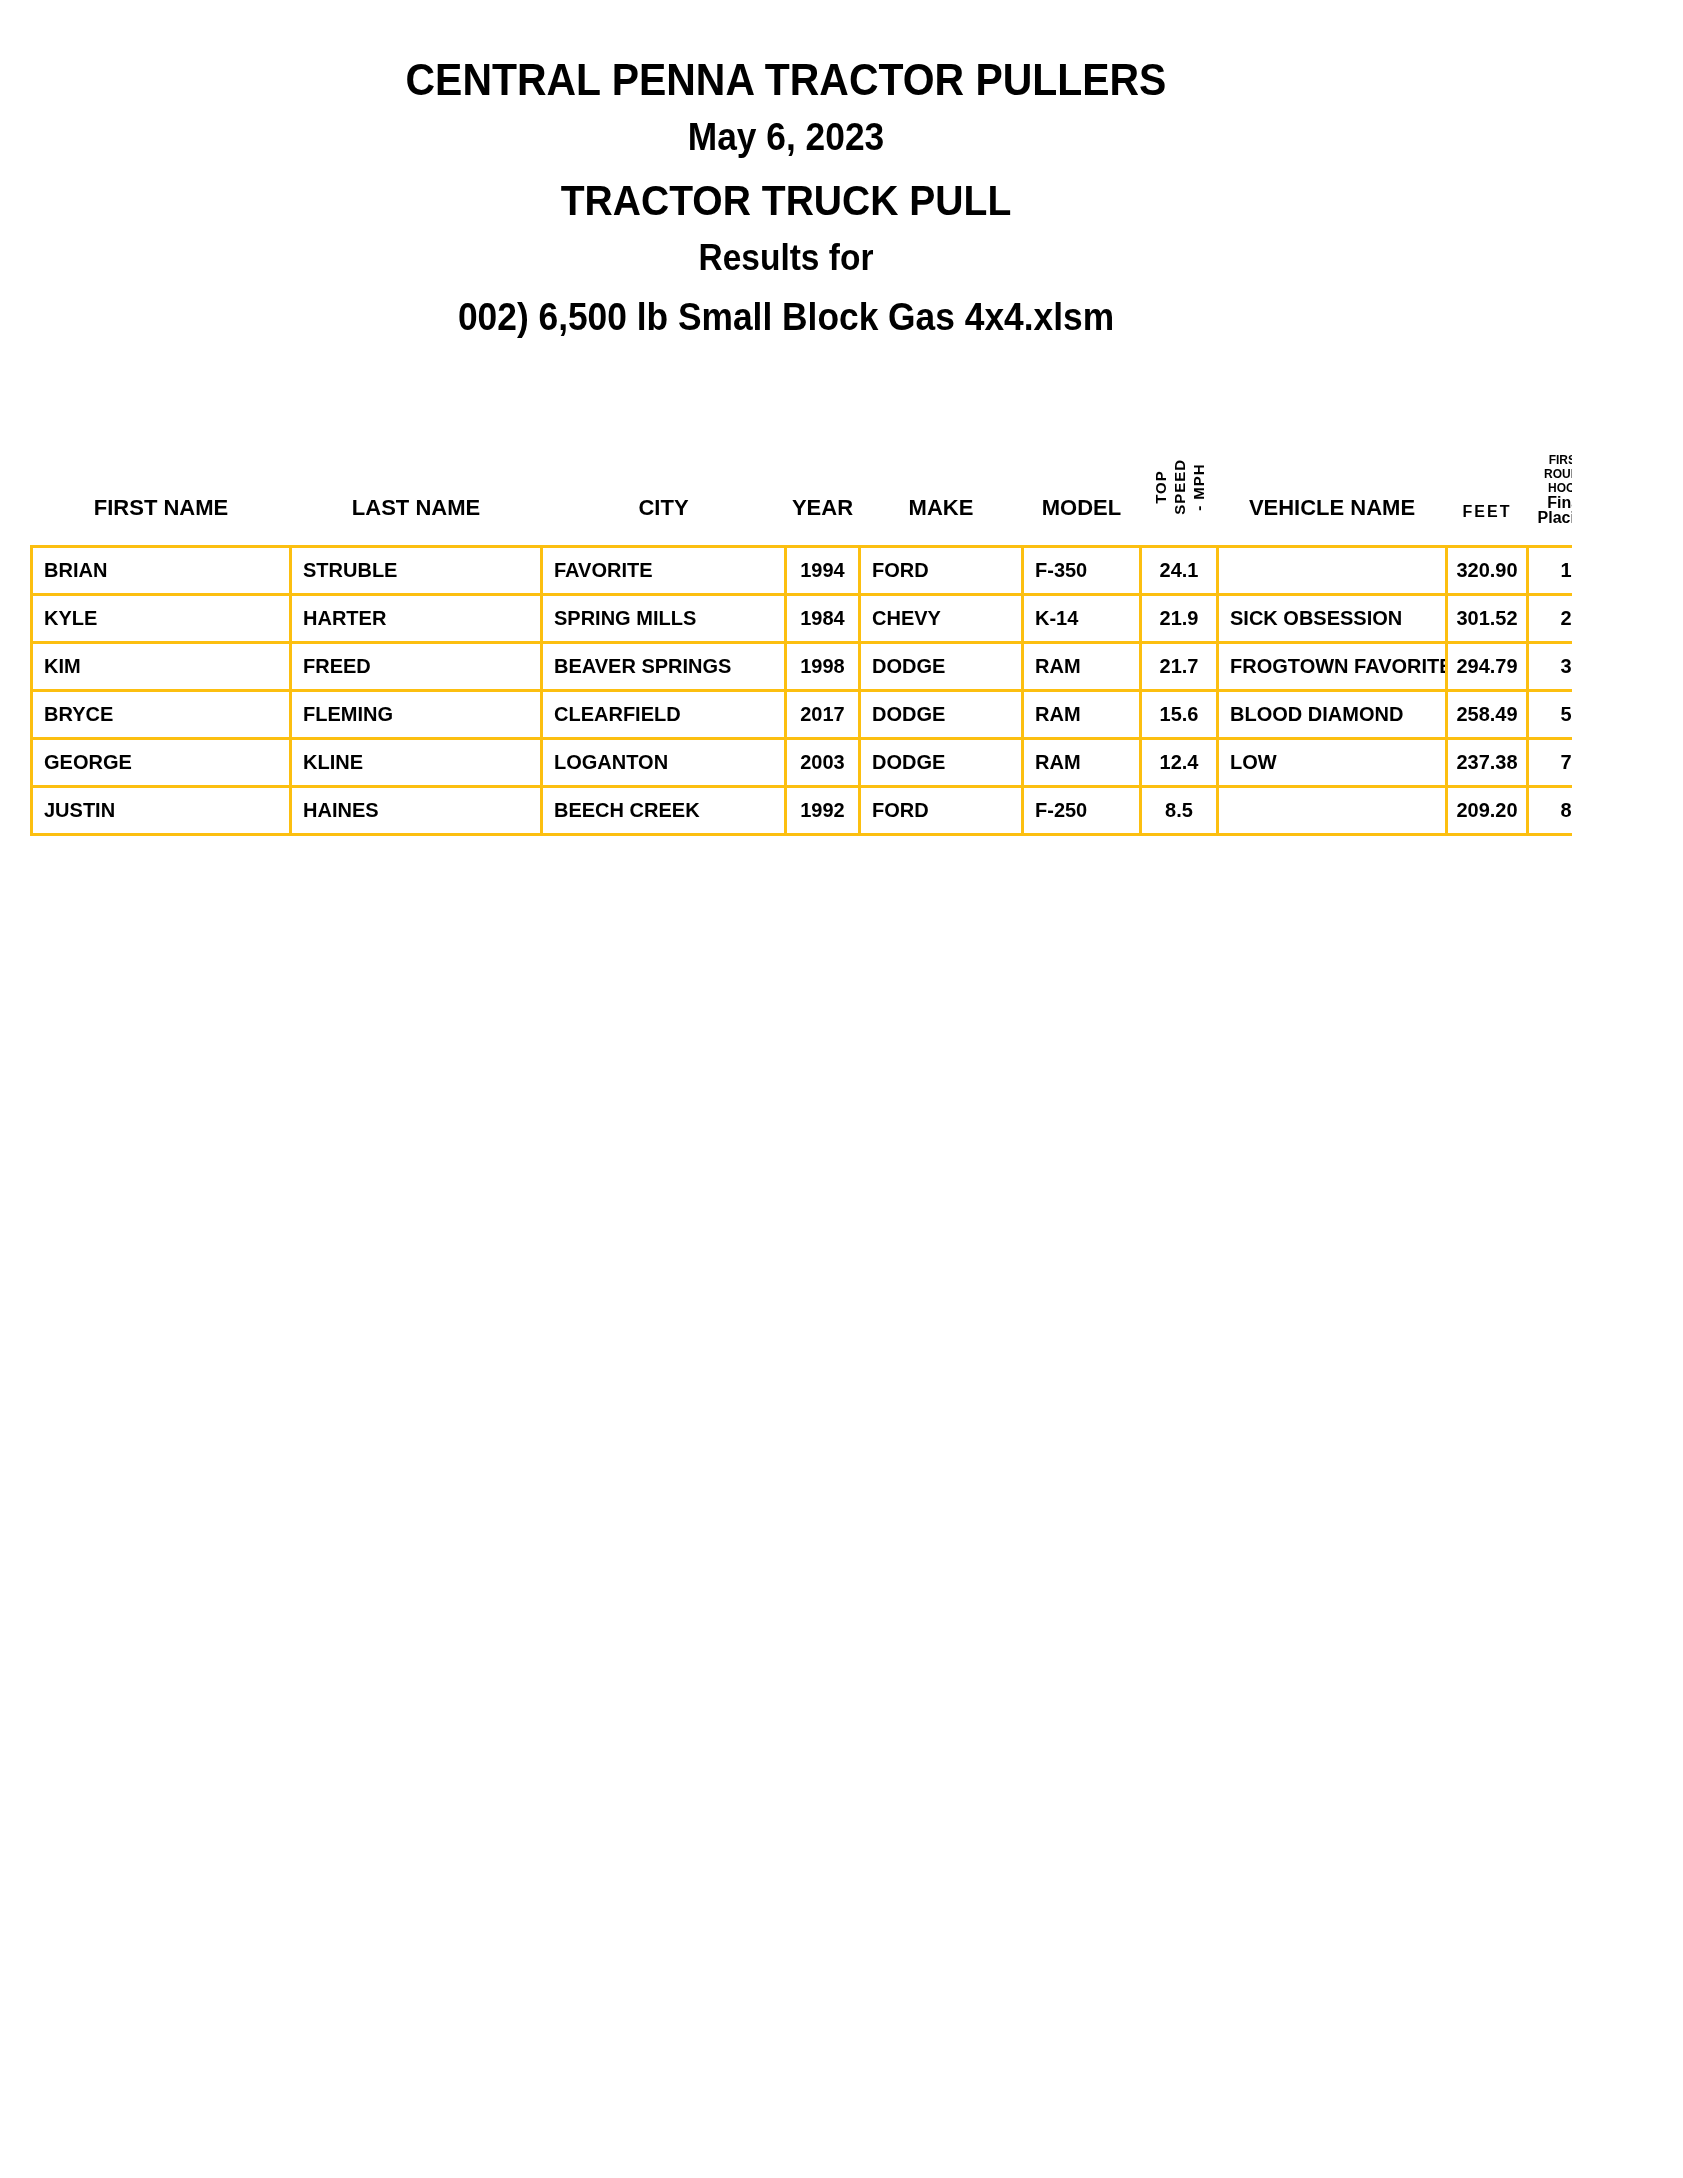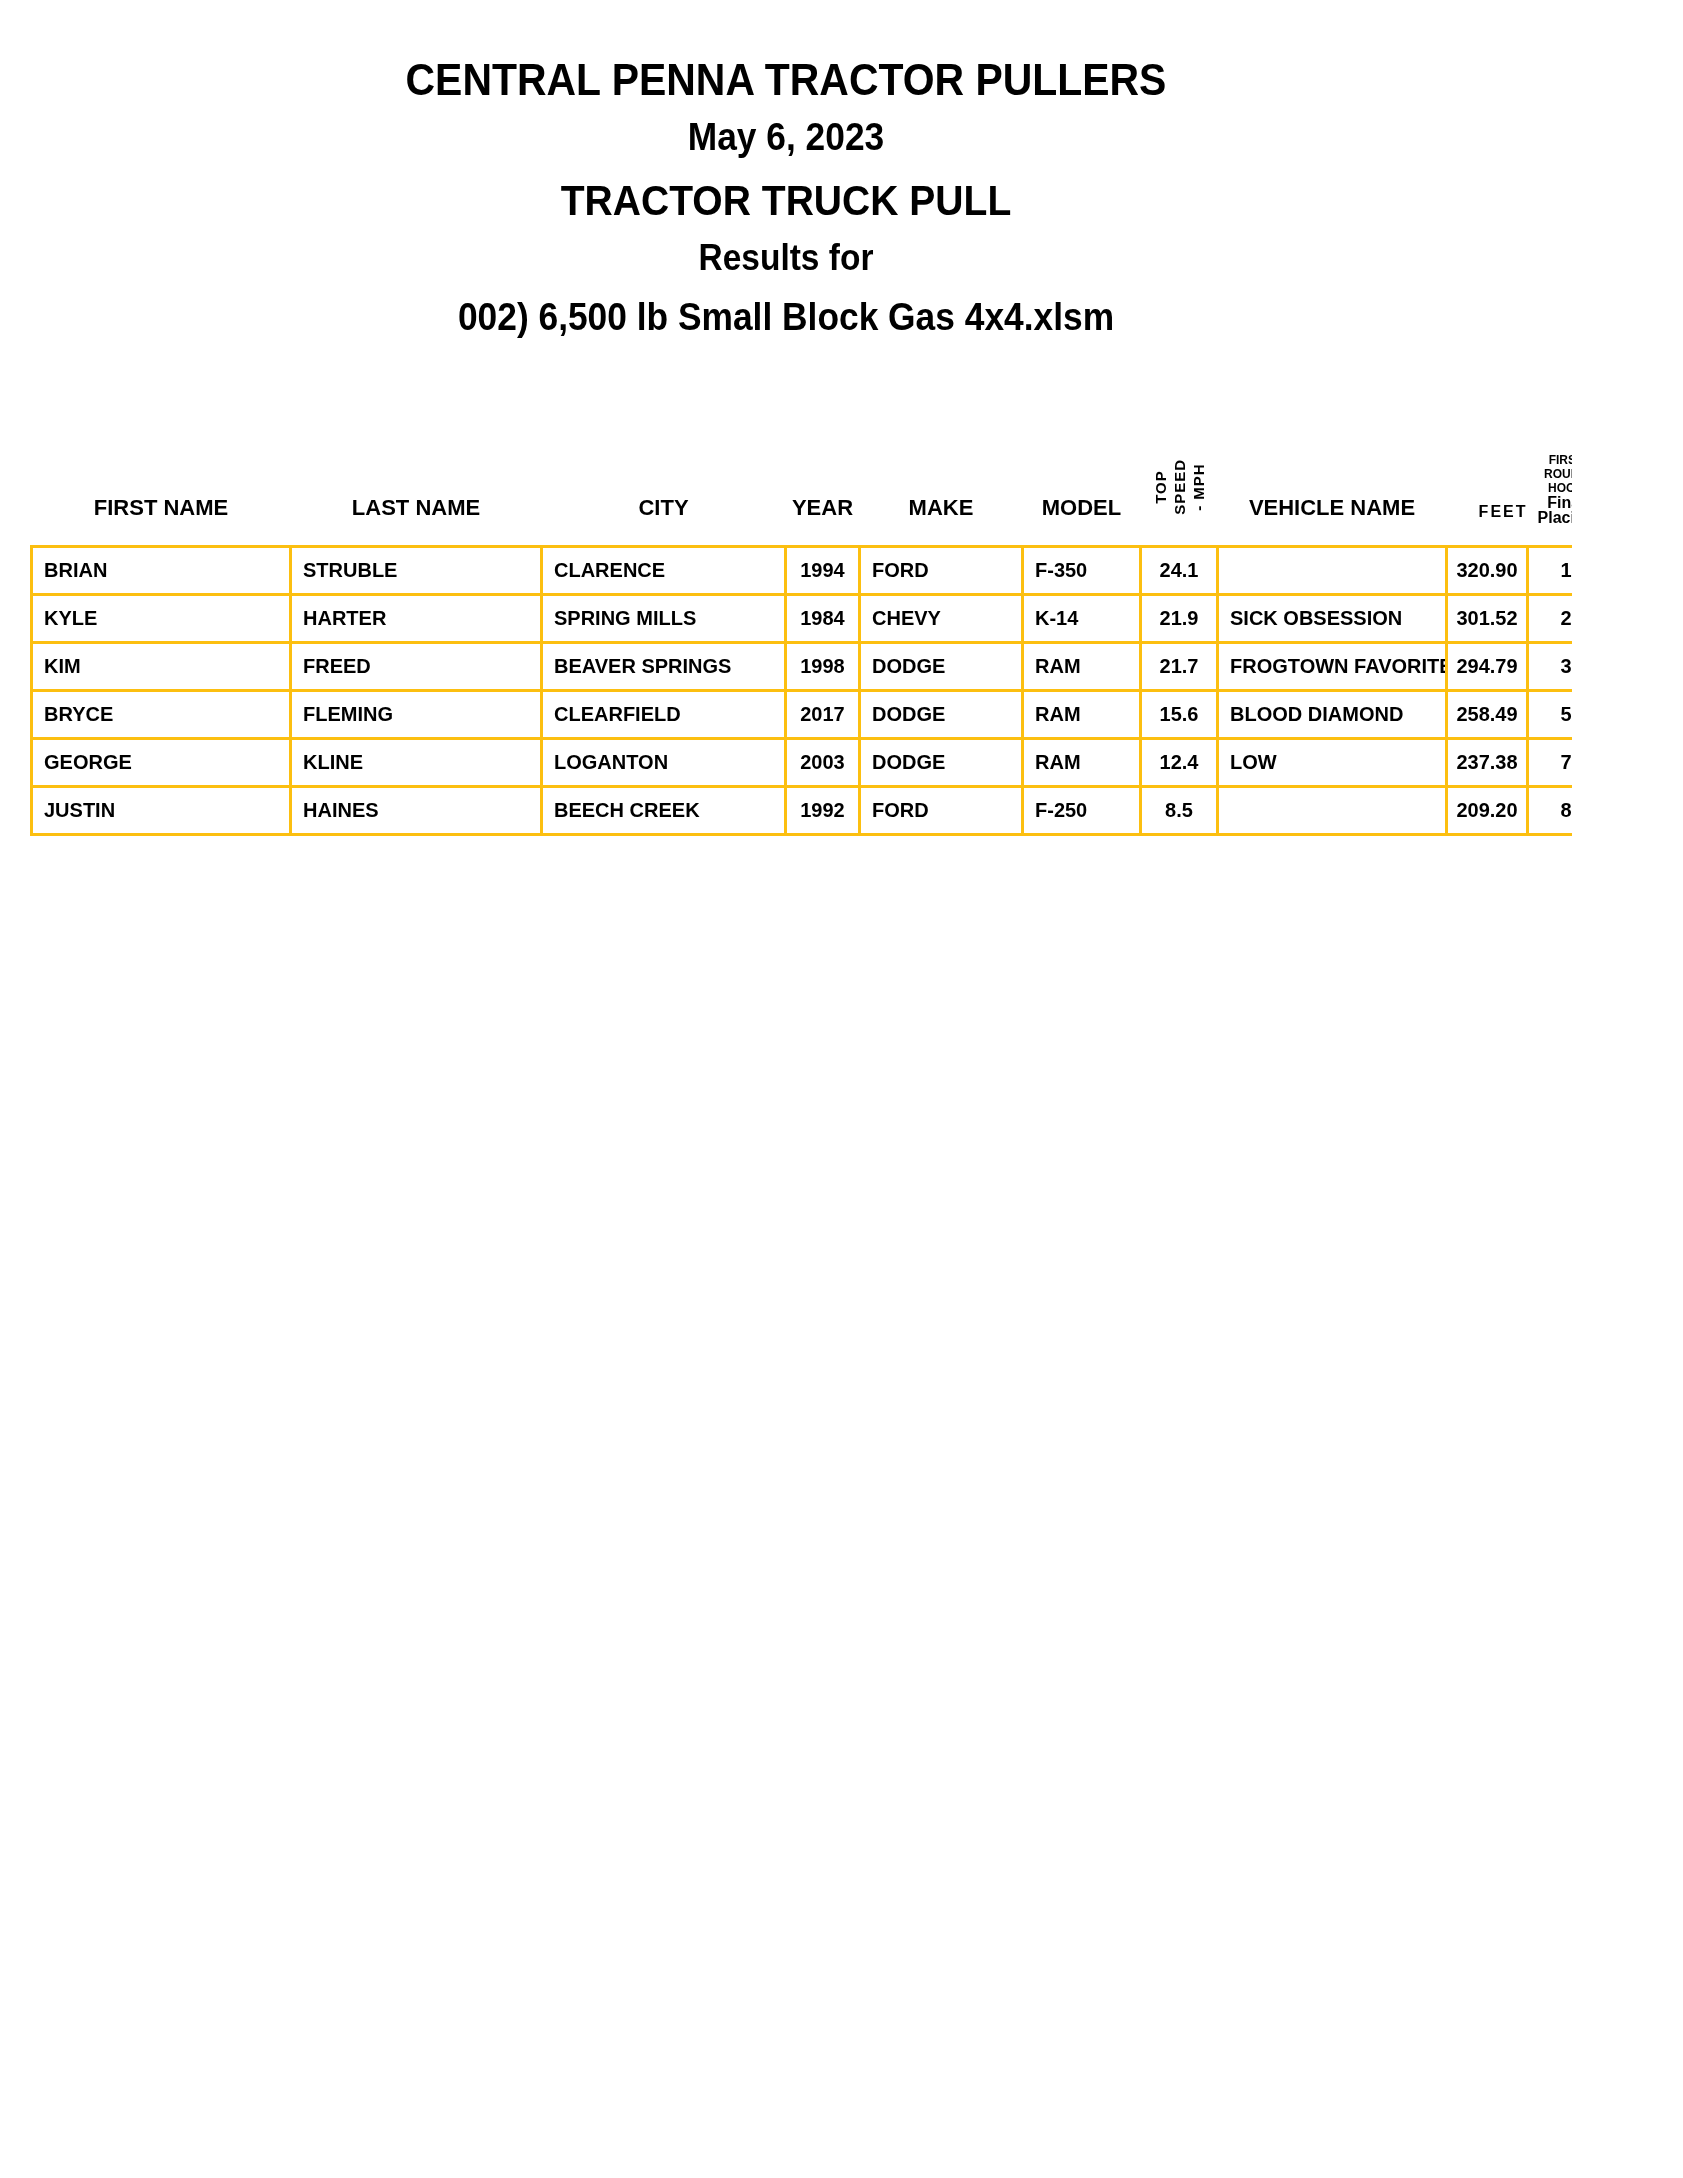--- a/index.html
+++ b/index.html
@@ -53,21 +53,21 @@
   th .vert {
     display: inline-block;
     writing-mode: vertical-rl;
     transform: rotate(180deg);
     white-space: pre-line;
     font-size: 15px;
     line-height: 19px;
     letter-spacing: 1px;
     padding-bottom: 2px;
   }
-  th.feet-th { font-size: 16px; letter-spacing: 2px; text-align: right; }
+  th.feet-th { font-size: 16px; letter-spacing: 2px; }
   th.hook-th { font-size: 12px; line-height: 14px; padding-bottom: 20px; }
   .hook-title { display: block; white-space: pre-line; font-size: 12px; line-height: 14px; }
   .hook-sub   { display: block; font-size: 16px; line-height: 15px; }
 
   tbody td {
     border: 3px solid #FCBF10;
     height: 45px;
     font-size: 20px;
     font-weight: bold;
     vertical-align: middle;
@@ -133,21 +133,21 @@
           <span class="hook-title">FIRST ROUND
 HOOK</span>
           <span class="hook-sub">Final Placing</span>
         </th>
       </tr>
     </thead>
     <tbody>
       <tr>
         <td class="al">BRIAN</td>
         <td class="al">STRUBLE</td>
-        <td class="al">CLARENCE</td>
+        <td class="al">FAVORITE</td>
         <td class="ac">1994</td>
         <td class="al">FORD</td>
         <td class="al">F-350</td>
         <td class="ac">24.1</td>
         <td class="al"></td>
         <td class="ac">320.90</td>
         <td class="ac">1</td>
       </tr>
       <tr>
         <td class="al">KYLE</td>

